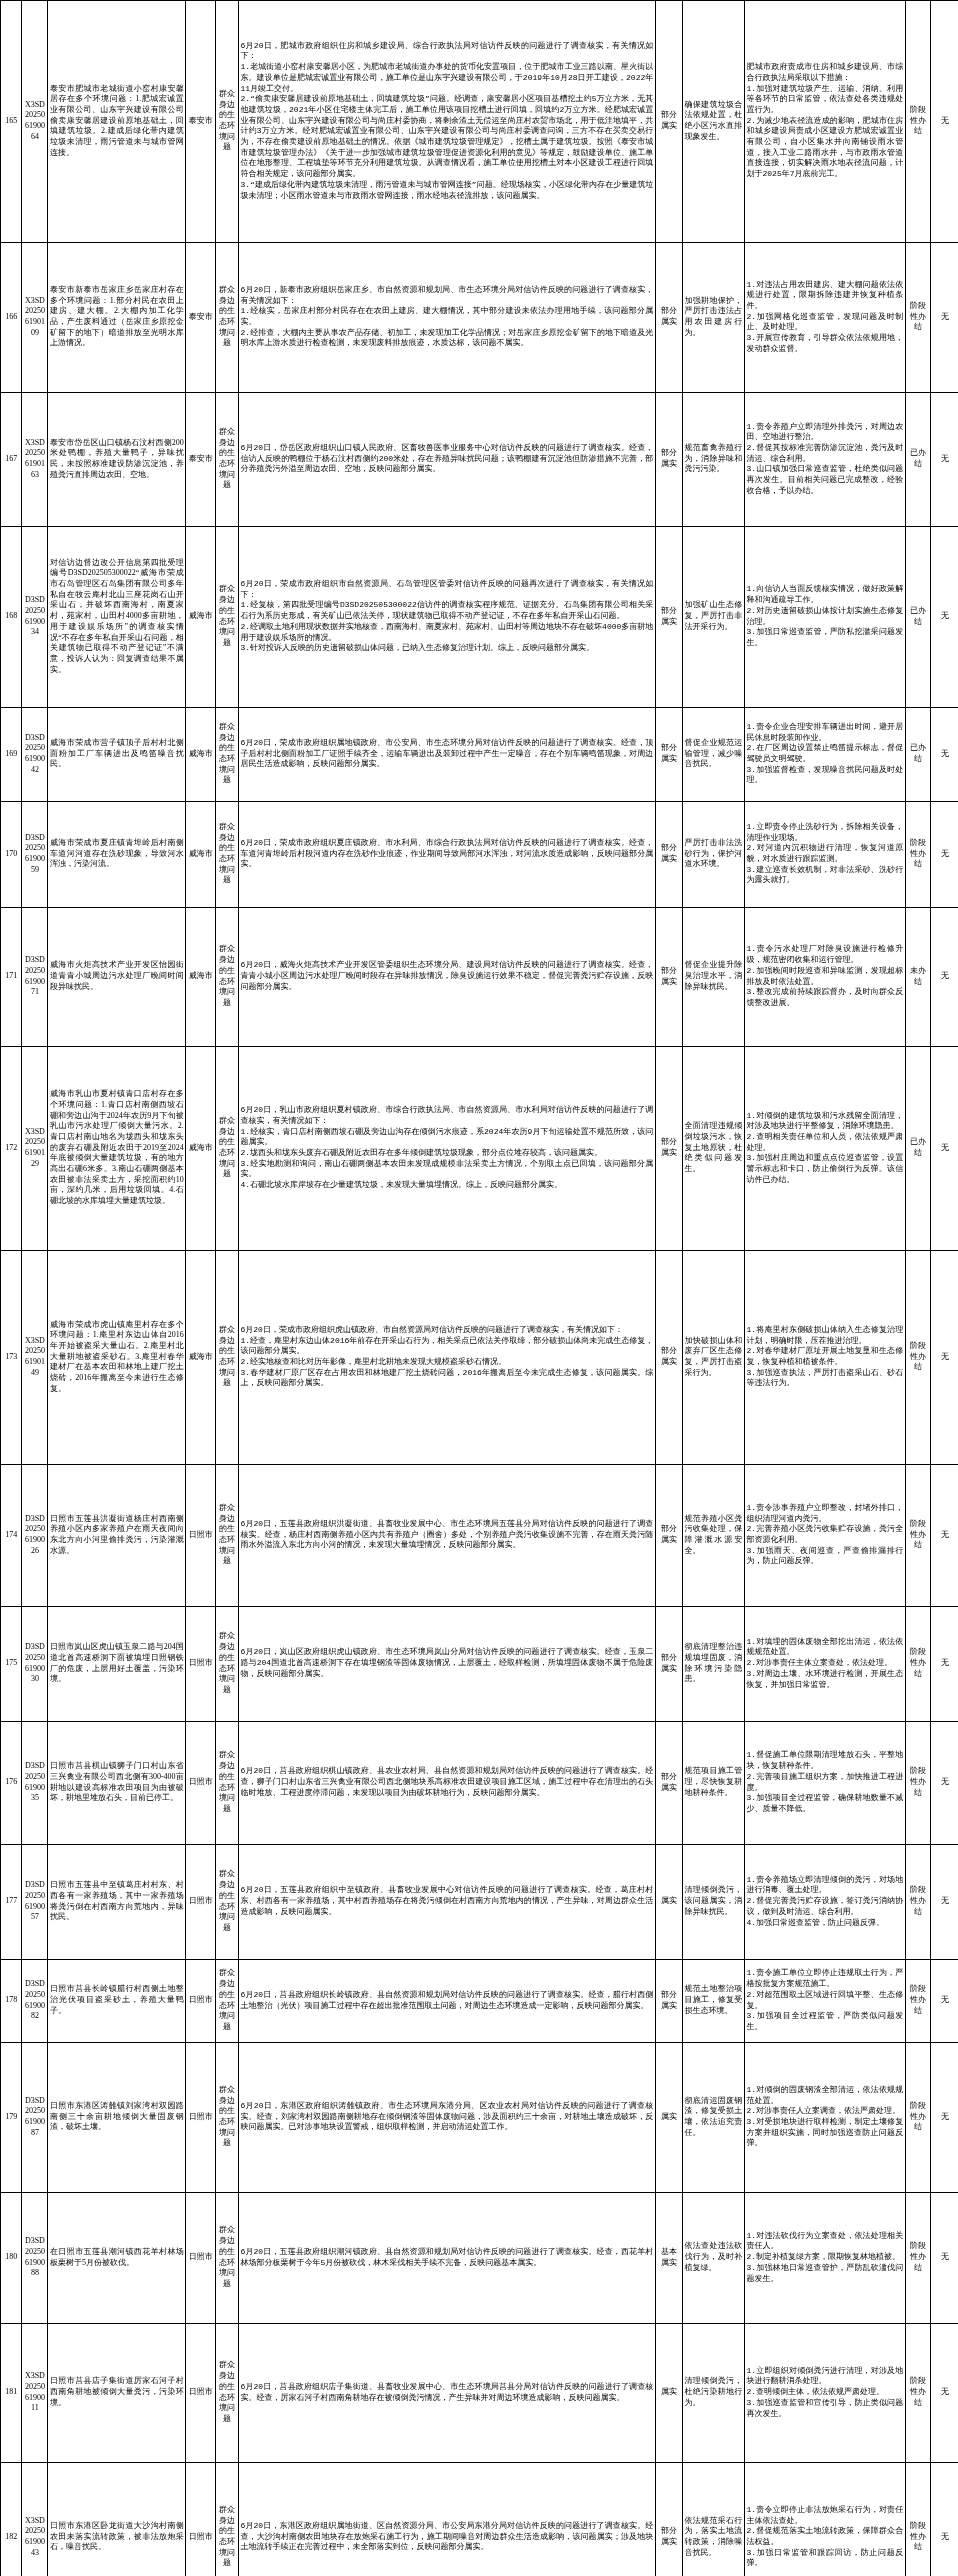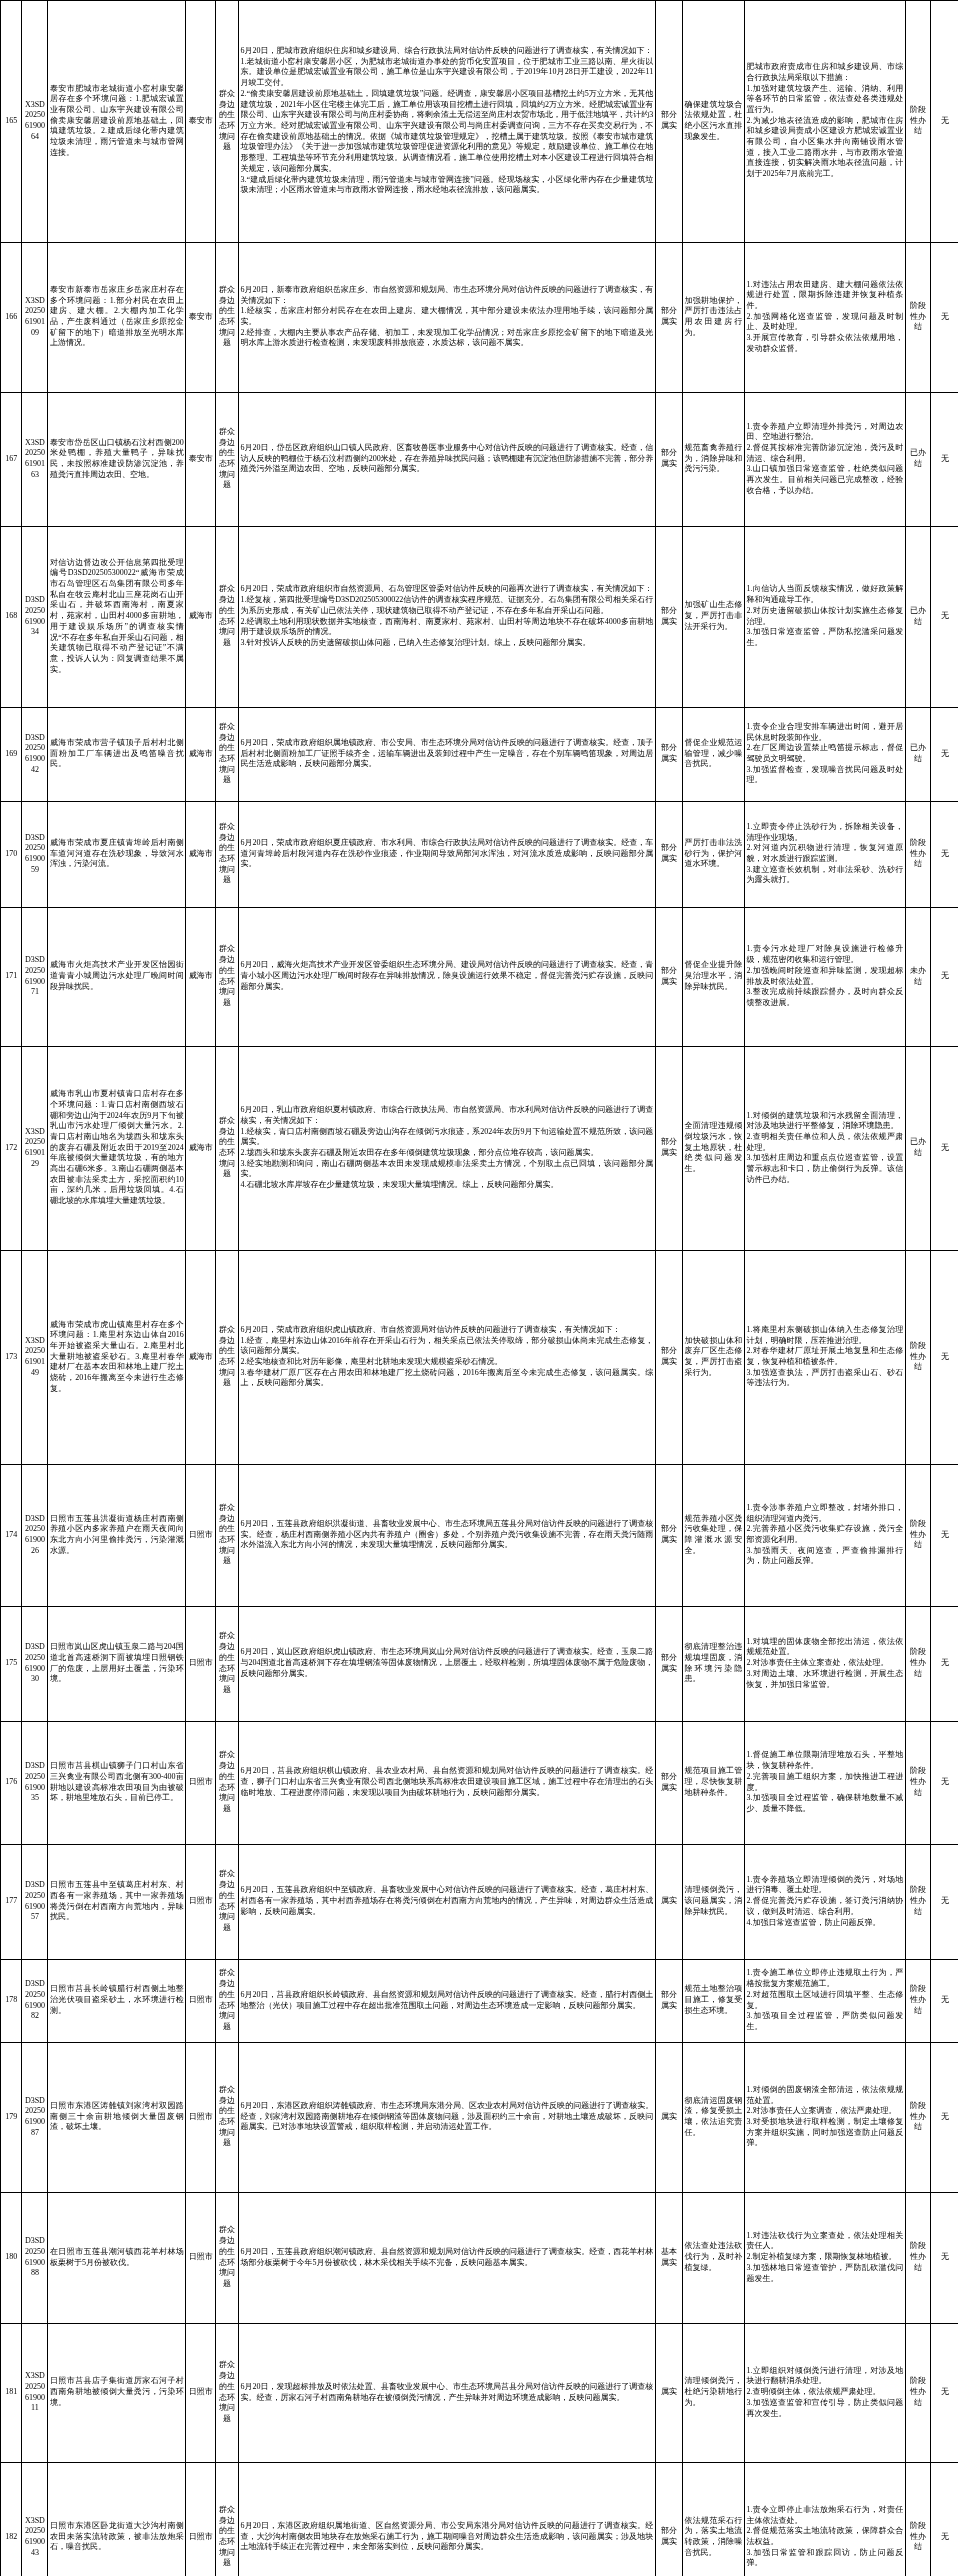--- a/index.html
+++ b/index.html
@@ -11,21 +11,21 @@
     vertical-align:middle;
     padding:0.5px 1.6px;
     font-size:8px;
     line-height:10.7px;
     word-break:break-all;
     overflow:hidden;
     box-sizing:border-box;
   }
   td.c-center{text-align:center;}
   td.c-just{text-align:justify;}
-  td.c-pre{white-space:pre-wrap;}
+  td.c-pre{white-space:pre-wrap;font-family:Liberation Mono, monospace;}
   td.c-small{padding:0.5px 0.5px;}
 </style>
 </head>
 <body>
 
 <div id="sheet">
   <table class="grid">
     <colgroup id="cols">
         <col style="width: 21.4px;">
         <col style="width: 26px;">
@@ -246,21 +246,21 @@
     <td class="c-just">清理倾倒粪污，该问题属实，消除异味扰民。</td>
     <td class="c-just c-pre">1.责令养殖场立即清理倾倒的粪污，对场地进行消毒、覆土处理。
 2.督促完善粪污贮存设施，签订粪污消纳协议，做到及时清运、综合利用。
 4.加强日常巡查监管，防止问题反弹。</td>
     <td class="c-center c-small">阶段性办结</td>
     <td class="c-center c-small">无</td>
   </tr>
         <tr style="height: 83px;">
     <td class="c-center c-small">178</td>
     <td class="c-center c-small">D3SD202506190082</td>
-    <td class="c-just">日照市莒县长岭镇腊行村西侧土地整治光伏项目盗采砂土，水环境进行检测。</td>
+    <td class="c-just">日照市莒县长岭镇腊行村西侧土地整治光伏项目盗采砂土，养殖大量鸭子。</td>
     <td class="c-center c-small">日照市</td>
     <td class="c-center c-small">群众身边的生态环境问题</td>
     <td class="c-just c-pre">6月20日，莒县政府组织长岭镇政府、县自然资源和规划局对信访件反映的问题进行了调查核实。经查，腊行村西侧土地整治（光伏）项目施工过程中存在超出批准范围取土问题，对周边生态环境造成一定影响，反映问题部分属实。</td>
     <td class="c-center c-small">部分属实</td>
     <td class="c-just">规范土地整治项目施工，修复受损生态环境。</td>
     <td class="c-just c-pre">1.责令施工单位立即停止违规取土行为，严格按批复方案规范施工。
 2.对超范围取土区域进行回填平整、生态修复。
 3.加强项目全过程监管，严防类似问题发生。</td>
     <td class="c-center c-small">阶段性办结</td>
     <td class="c-center c-small">无</td>
@@ -294,21 +294,21 @@
 3.加强林地日常巡查管护，严防乱砍滥伐问题发生。</td>
     <td class="c-center c-small">阶段性办结</td>
     <td class="c-center c-small">无</td>
   </tr>
         <tr style="height: 139px;">
     <td class="c-center c-small">181</td>
     <td class="c-center c-small">X3SD202506190011</td>
     <td class="c-just">日照市莒县店子集街道厉家石河子村西南角耕地被倾倒大量粪污，污染环境。</td>
     <td class="c-center c-small">日照市</td>
     <td class="c-center c-small">群众身边的生态环境问题</td>
-    <td class="c-just c-pre">6月20日，发现超标排放及时依法处置、县畜牧业发展中心、市生态环境局莒县分局对信访件反映的问题进行了调查核实。经查，厉家石河子村西南角耕地存在被倾倒粪污情况，产生异味并对周边环境造成影响，反映问题属实。</td>
+    <td class="c-just c-pre">6月20日，莒县政府组织店子集街道、县畜牧业发展中心、市生态环境局莒县分局对信访件反映的问题进行了调查核实。经查，厉家石河子村西南角耕地存在被倾倒粪污情况，产生异味并对周边环境造成影响，反映问题属实。</td>
     <td class="c-center c-small">属实</td>
     <td class="c-just">清理倾倒粪污，杜绝污染耕地行为。</td>
     <td class="c-just c-pre">1.立即组织对倾倒粪污进行清理，对涉及地块进行翻耕消杀处理。
 2.查明倾倒主体，依法依规严肃处理。
 3.加强巡查监管和宣传引导，防止类似问题再次发生。</td>
     <td class="c-center c-small">阶段性办结</td>
     <td class="c-center c-small">无</td>
   </tr>
         <tr style="height: 150px;">
     <td class="c-center c-small">182</td>

